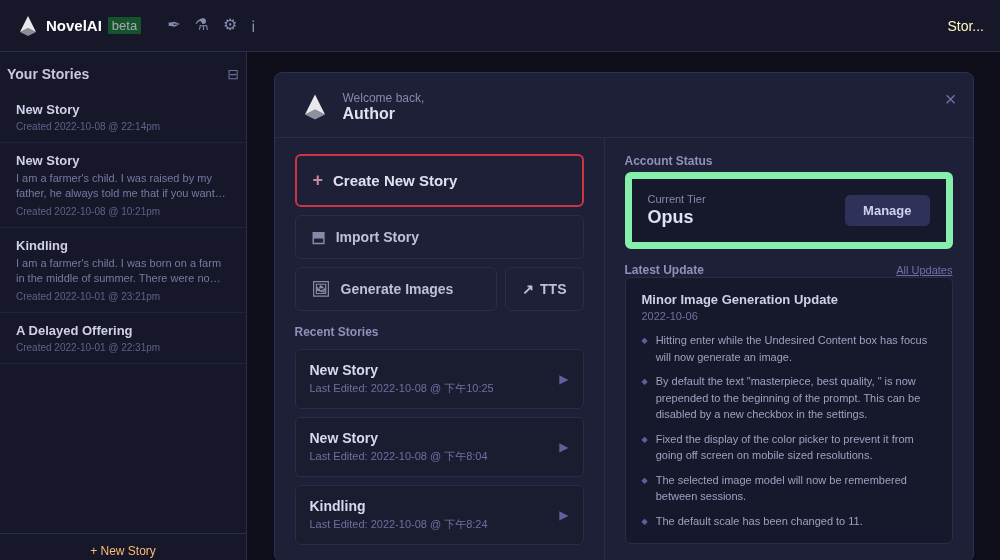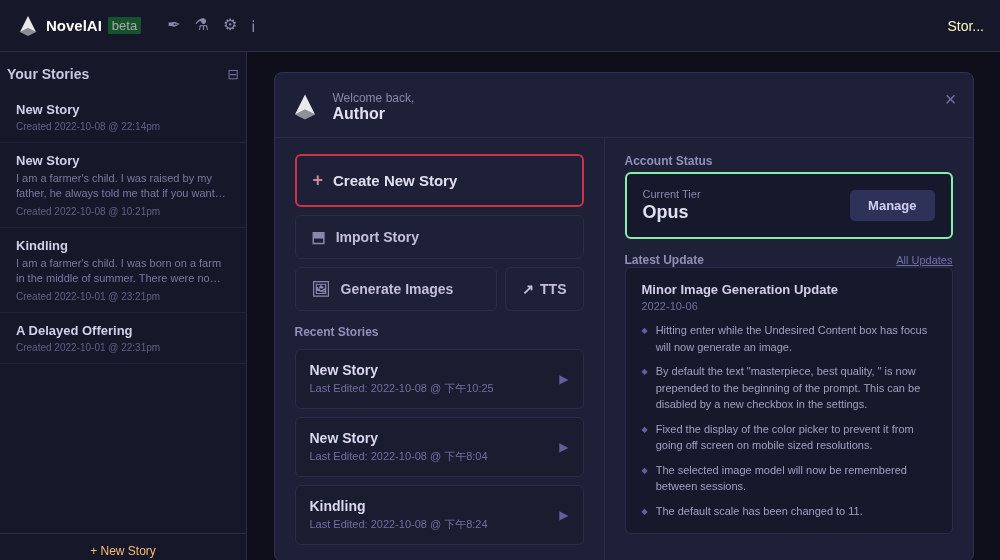--- a/index.html
+++ b/index.html
@@ -149,21 +149,21 @@
       border: 1px solid #2e3058;
       border-radius: 8px;
       width: 700px;
       max-height: 500px;
       display: flex;
       flex-direction: column;
       overflow: hidden;
       position: relative;
     }
     .modal-header {
-      padding: 18px 14px 14px;
+      padding: 18px 24px 14px;
       display: flex;
       align-items: center;
       gap: 12px;
       border-bottom: 1px solid #2a2d4a;
     }
     .modal-logo {
       width: 32px;
       height: 32px;
       display: flex;
       align-items: center;
@@ -306,21 +306,21 @@
       gap: 14px;
     }
     .account-status-title {
       color: #9090b8;
       font-size: 12px;
       font-weight: 600;
       margin-bottom: 4px;
     }
     .tier-box {
       background: #16182c;
-      border: 2px solid #86efac;
+      border: 7px solid #86efac;
       border-radius: 6px;
       padding: 14px 16px;
       display: flex;
       align-items: center;
       justify-content: space-between;
     }
     .tier-info {}
     .tier-label {
       font-size: 11px;
       color: #8888aa;

